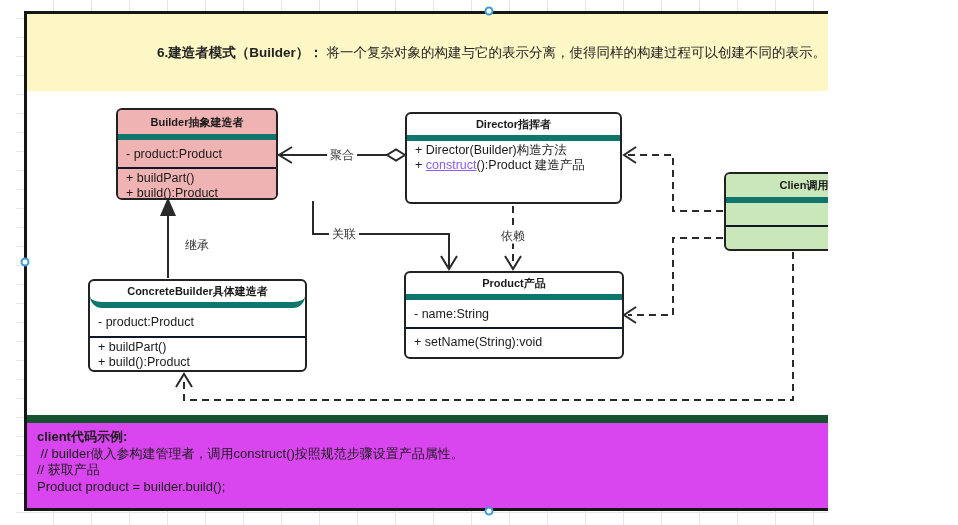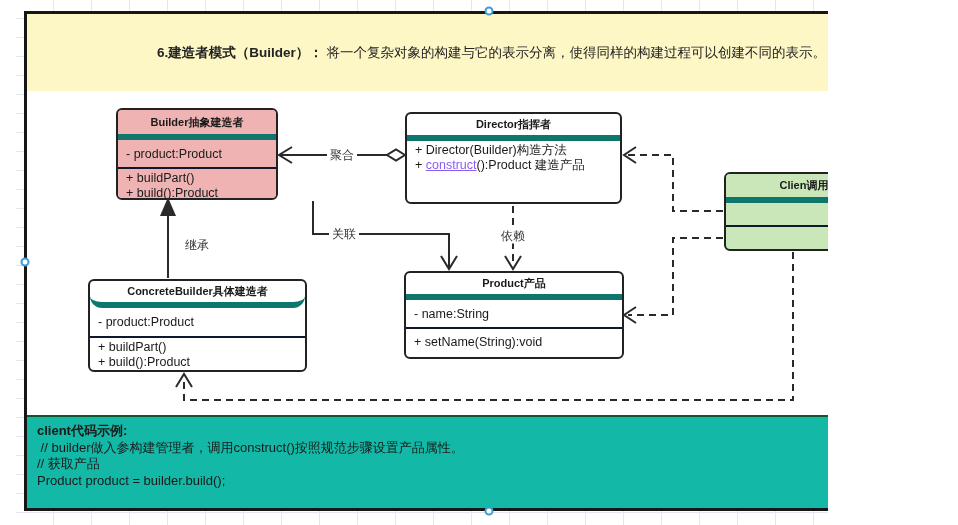--- a/index.html
+++ b/index.html
@@ -20,21 +20,21 @@
   .band-top {
     position:absolute; left:0; top:0; width:100%; height:77px;
     background:#fdf6c5; display:flex; align-items:center; justify-content:center;
   }
   .fold {
     position:absolute; right:0; top:0; width:24px; height:24px;
     background:linear-gradient(to bottom left, #ffffff 0 50%, #dcc077 50% 100%);
   }
   .band-bottom {
     position:absolute; left:0; bottom:0; width:100%; height:93px;
-    background:#14b8a6; border-top:2px solid #14532d;
+    background:#d946ef; border-top:8px solid #14532d;
     padding:6px 0 0 10px;
   }
   .header-line { font-size:13.5px; color:#222; white-space:pre; }
   .header-line b { font-weight:bold; }
   .code-line { font-size:13px; line-height:16.5px; color:#1a1a1a; white-space:pre; }
   .code-line.bold { font-weight:bold; }
 
   
   .uml {
     position:absolute; background:#ffffff; border:2px solid #222222;

